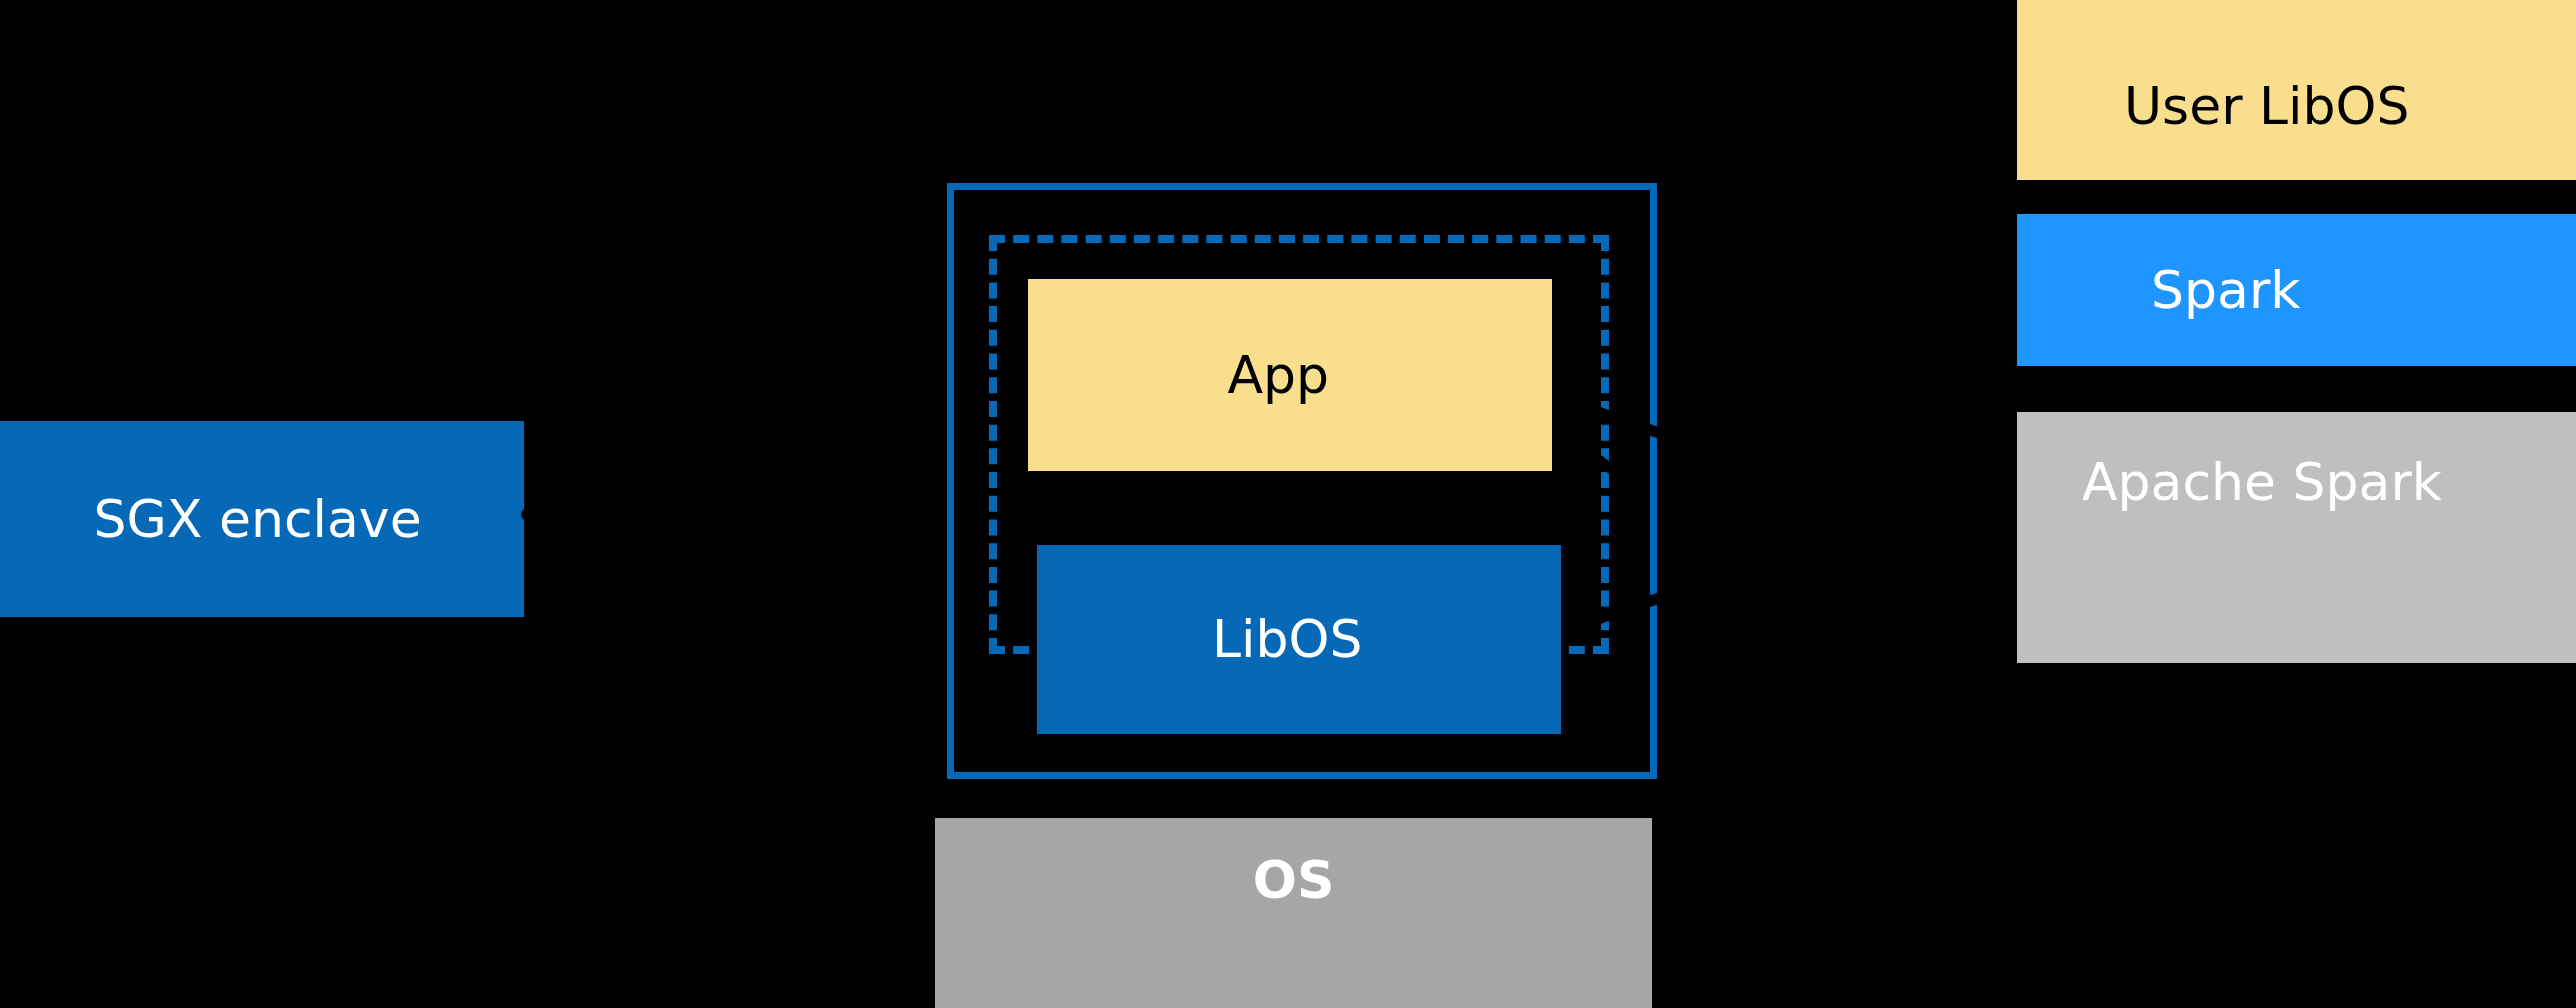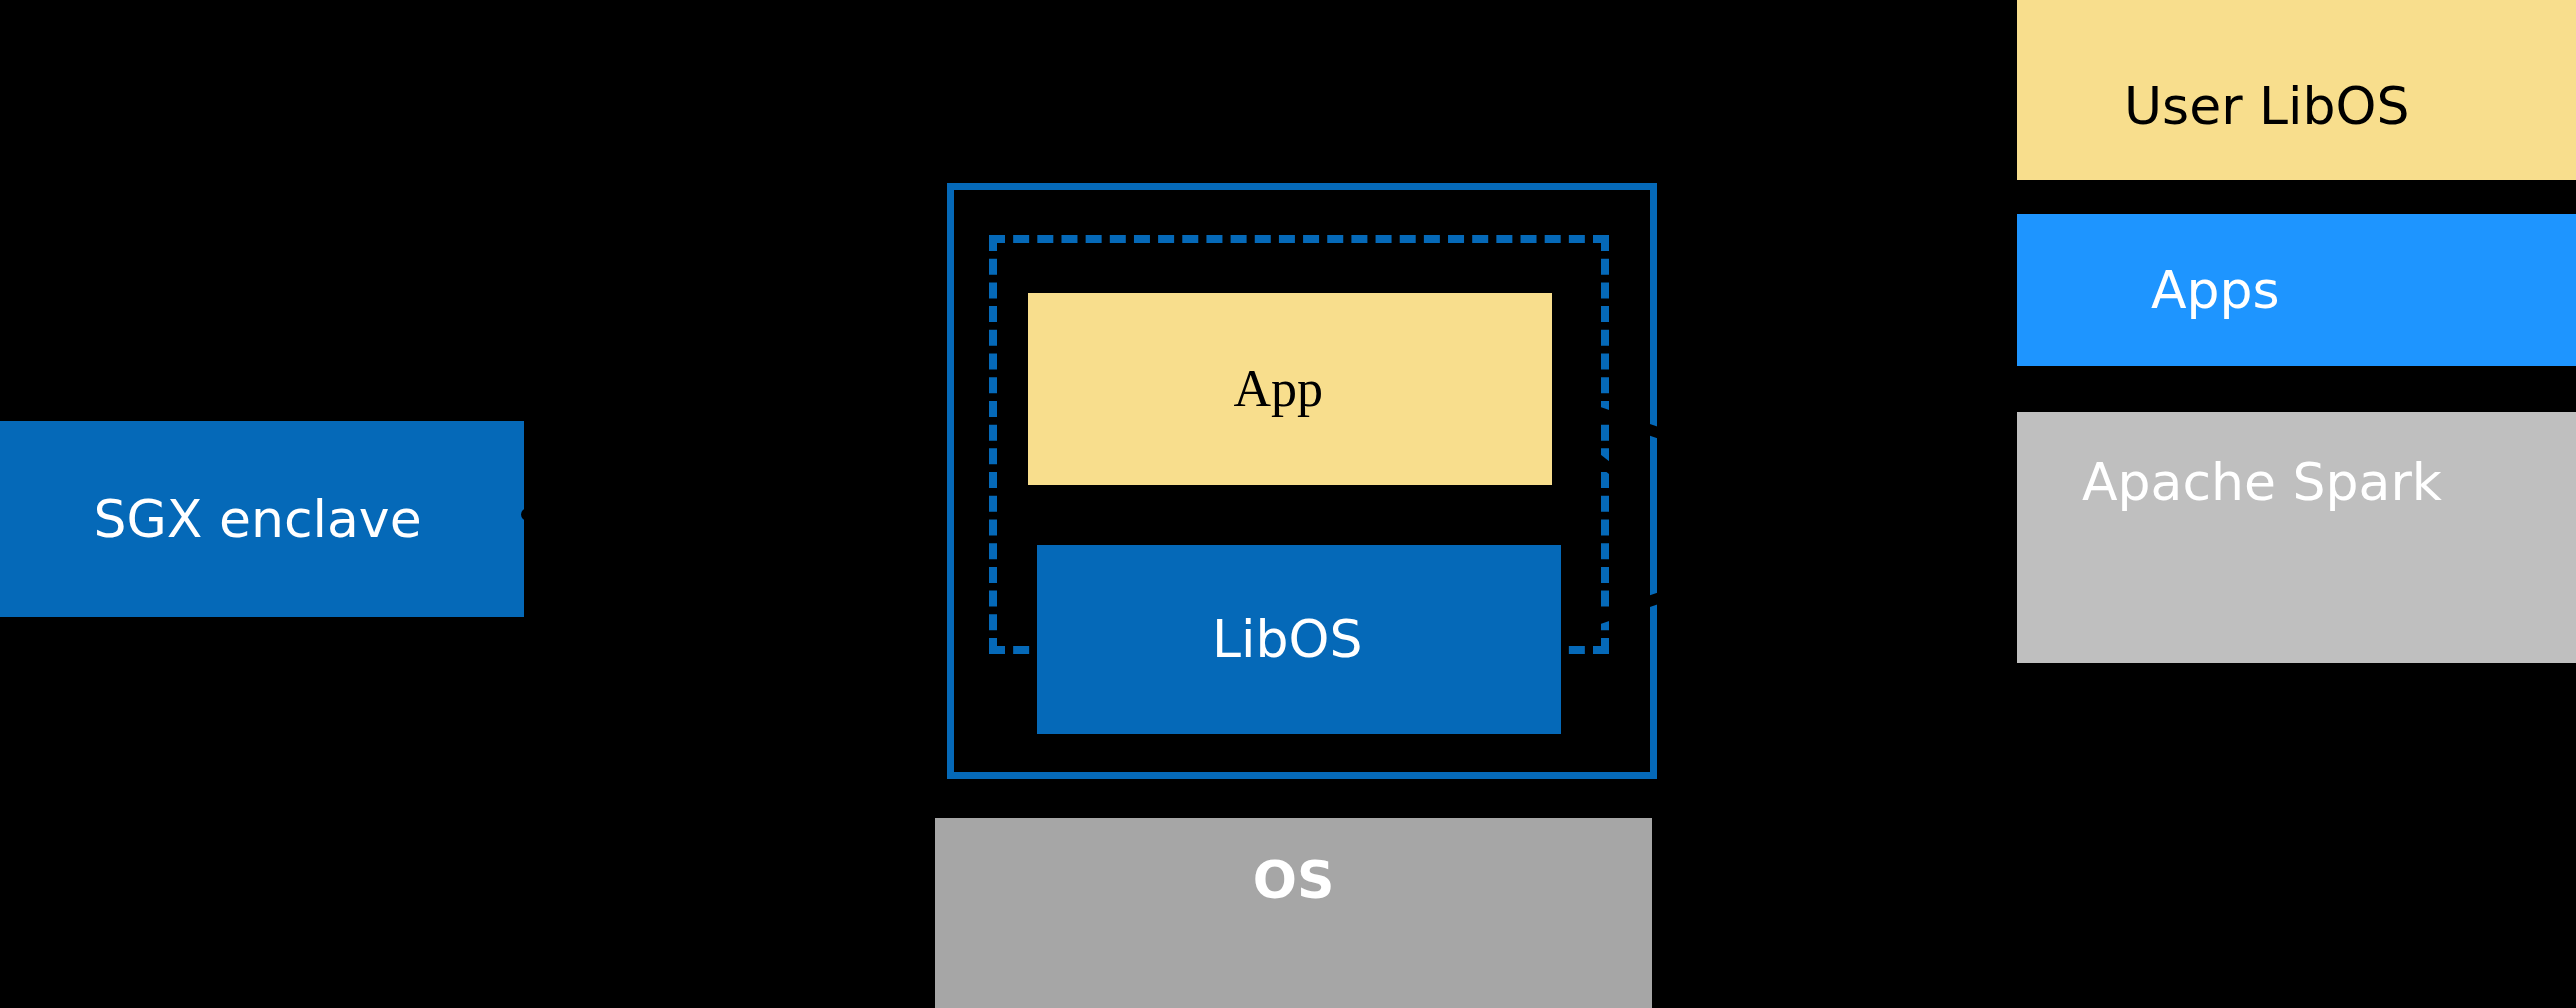--- a/index.html
+++ b/index.html
@@ -55,27 +55,26 @@
     top: 235px;
     width: 620px;
     height: 419px;
     border: 8.4px dashed #0569B8;
     background: transparent;
   }
 
   
   #app-box {
     left: 1028px;
-    top: 293px;
+    top: 279px;
     width: 524px;
     height: 192px;
     background: #F8DE8D;
     color: #000000;
     font-size: 52px;
-    font-family: Liberation Serif, serif;
   }
   #app-box .label { transform: translateX(-11.7px); }
 
   
   #libos-box {
     left: 1037px;
     top: 545px;
     width: 524px;
     height: 189px;
     background: #0569B8;
@@ -186,21 +185,21 @@
 
   <div class="box" id="os-box">
     <span class="label">OS</span>
   </div>
 
   <div class="stack-box" id="user-apps-box">
     <span class="label">User LibOS</span>
   </div>
 
   <div class="stack-box" id="bigdl-box">
-    <span class="label">Apps</span>
+    <span class="label">Spark</span>
   </div>
 
   <div class="stack-box" id="apache-spark-box">
     <span class="label">Apache Spark</span>
   </div>
 
 </div>
 
 
 </body></html>

